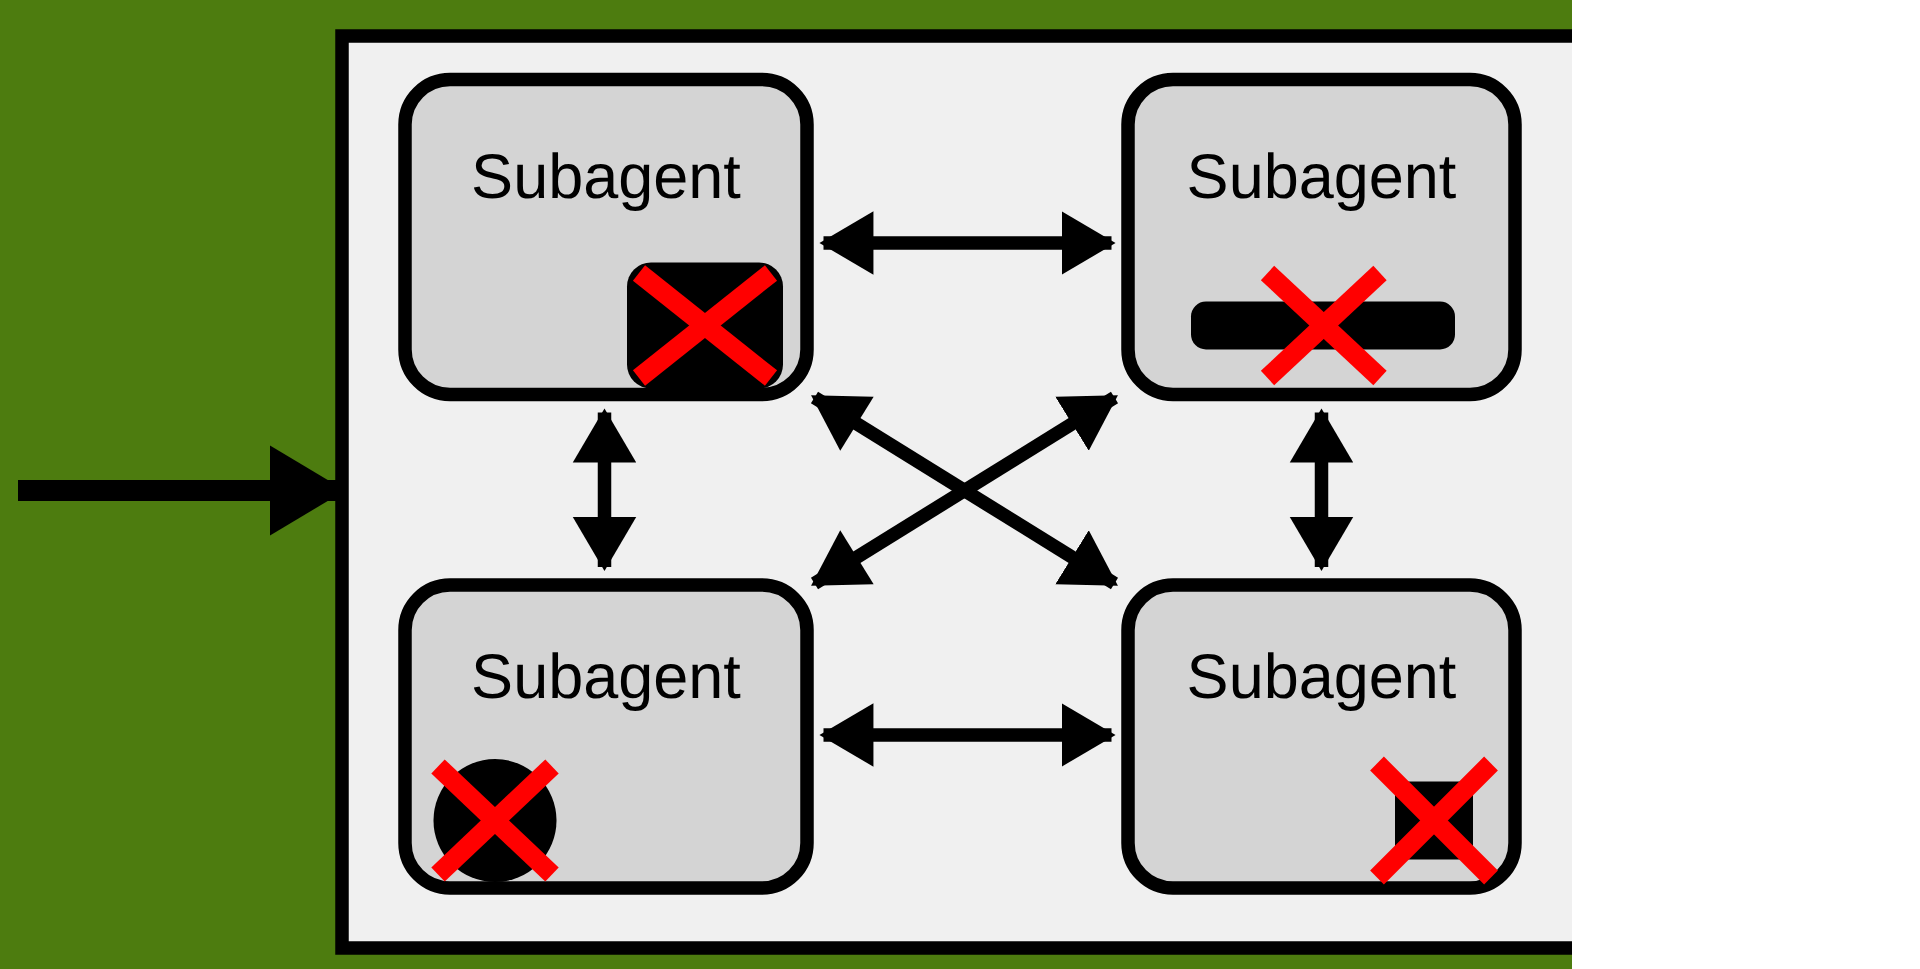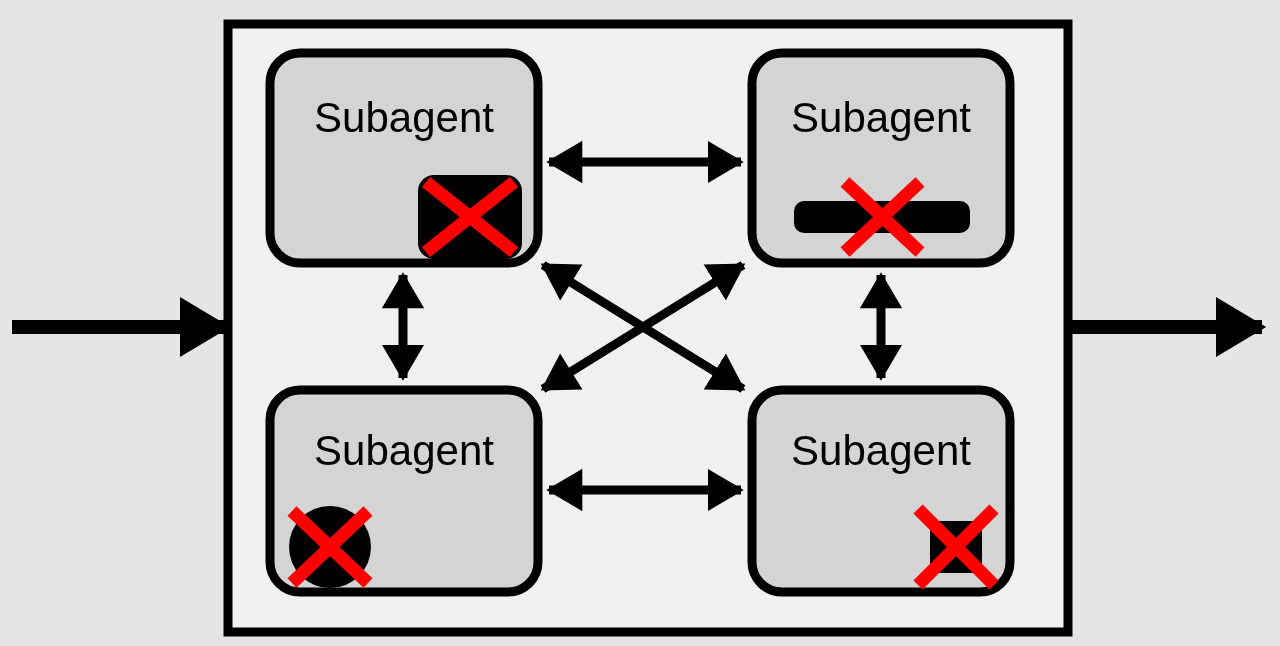--- a/index.html
+++ b/index.html
@@ -5,23 +5,23 @@
   html, body {
     margin: 0;
     padding: 0;
     background: #ffffff;
   }
   body {
     font-family: "Liberation Sans", sans-serif;
   }
   #canvas {
     position: relative;
-    width: 1280px;
+    width: 1048px;
     height: 646px;
-    background: #e5e5e5;
+    background: #4d7c0f;
     overflow: hidden;
   }
   #diagram-svg {
     position: absolute;
     left: 0;
     top: 0;
     width: 1280px;
     height: 646px;
   }
   .agent-label {

